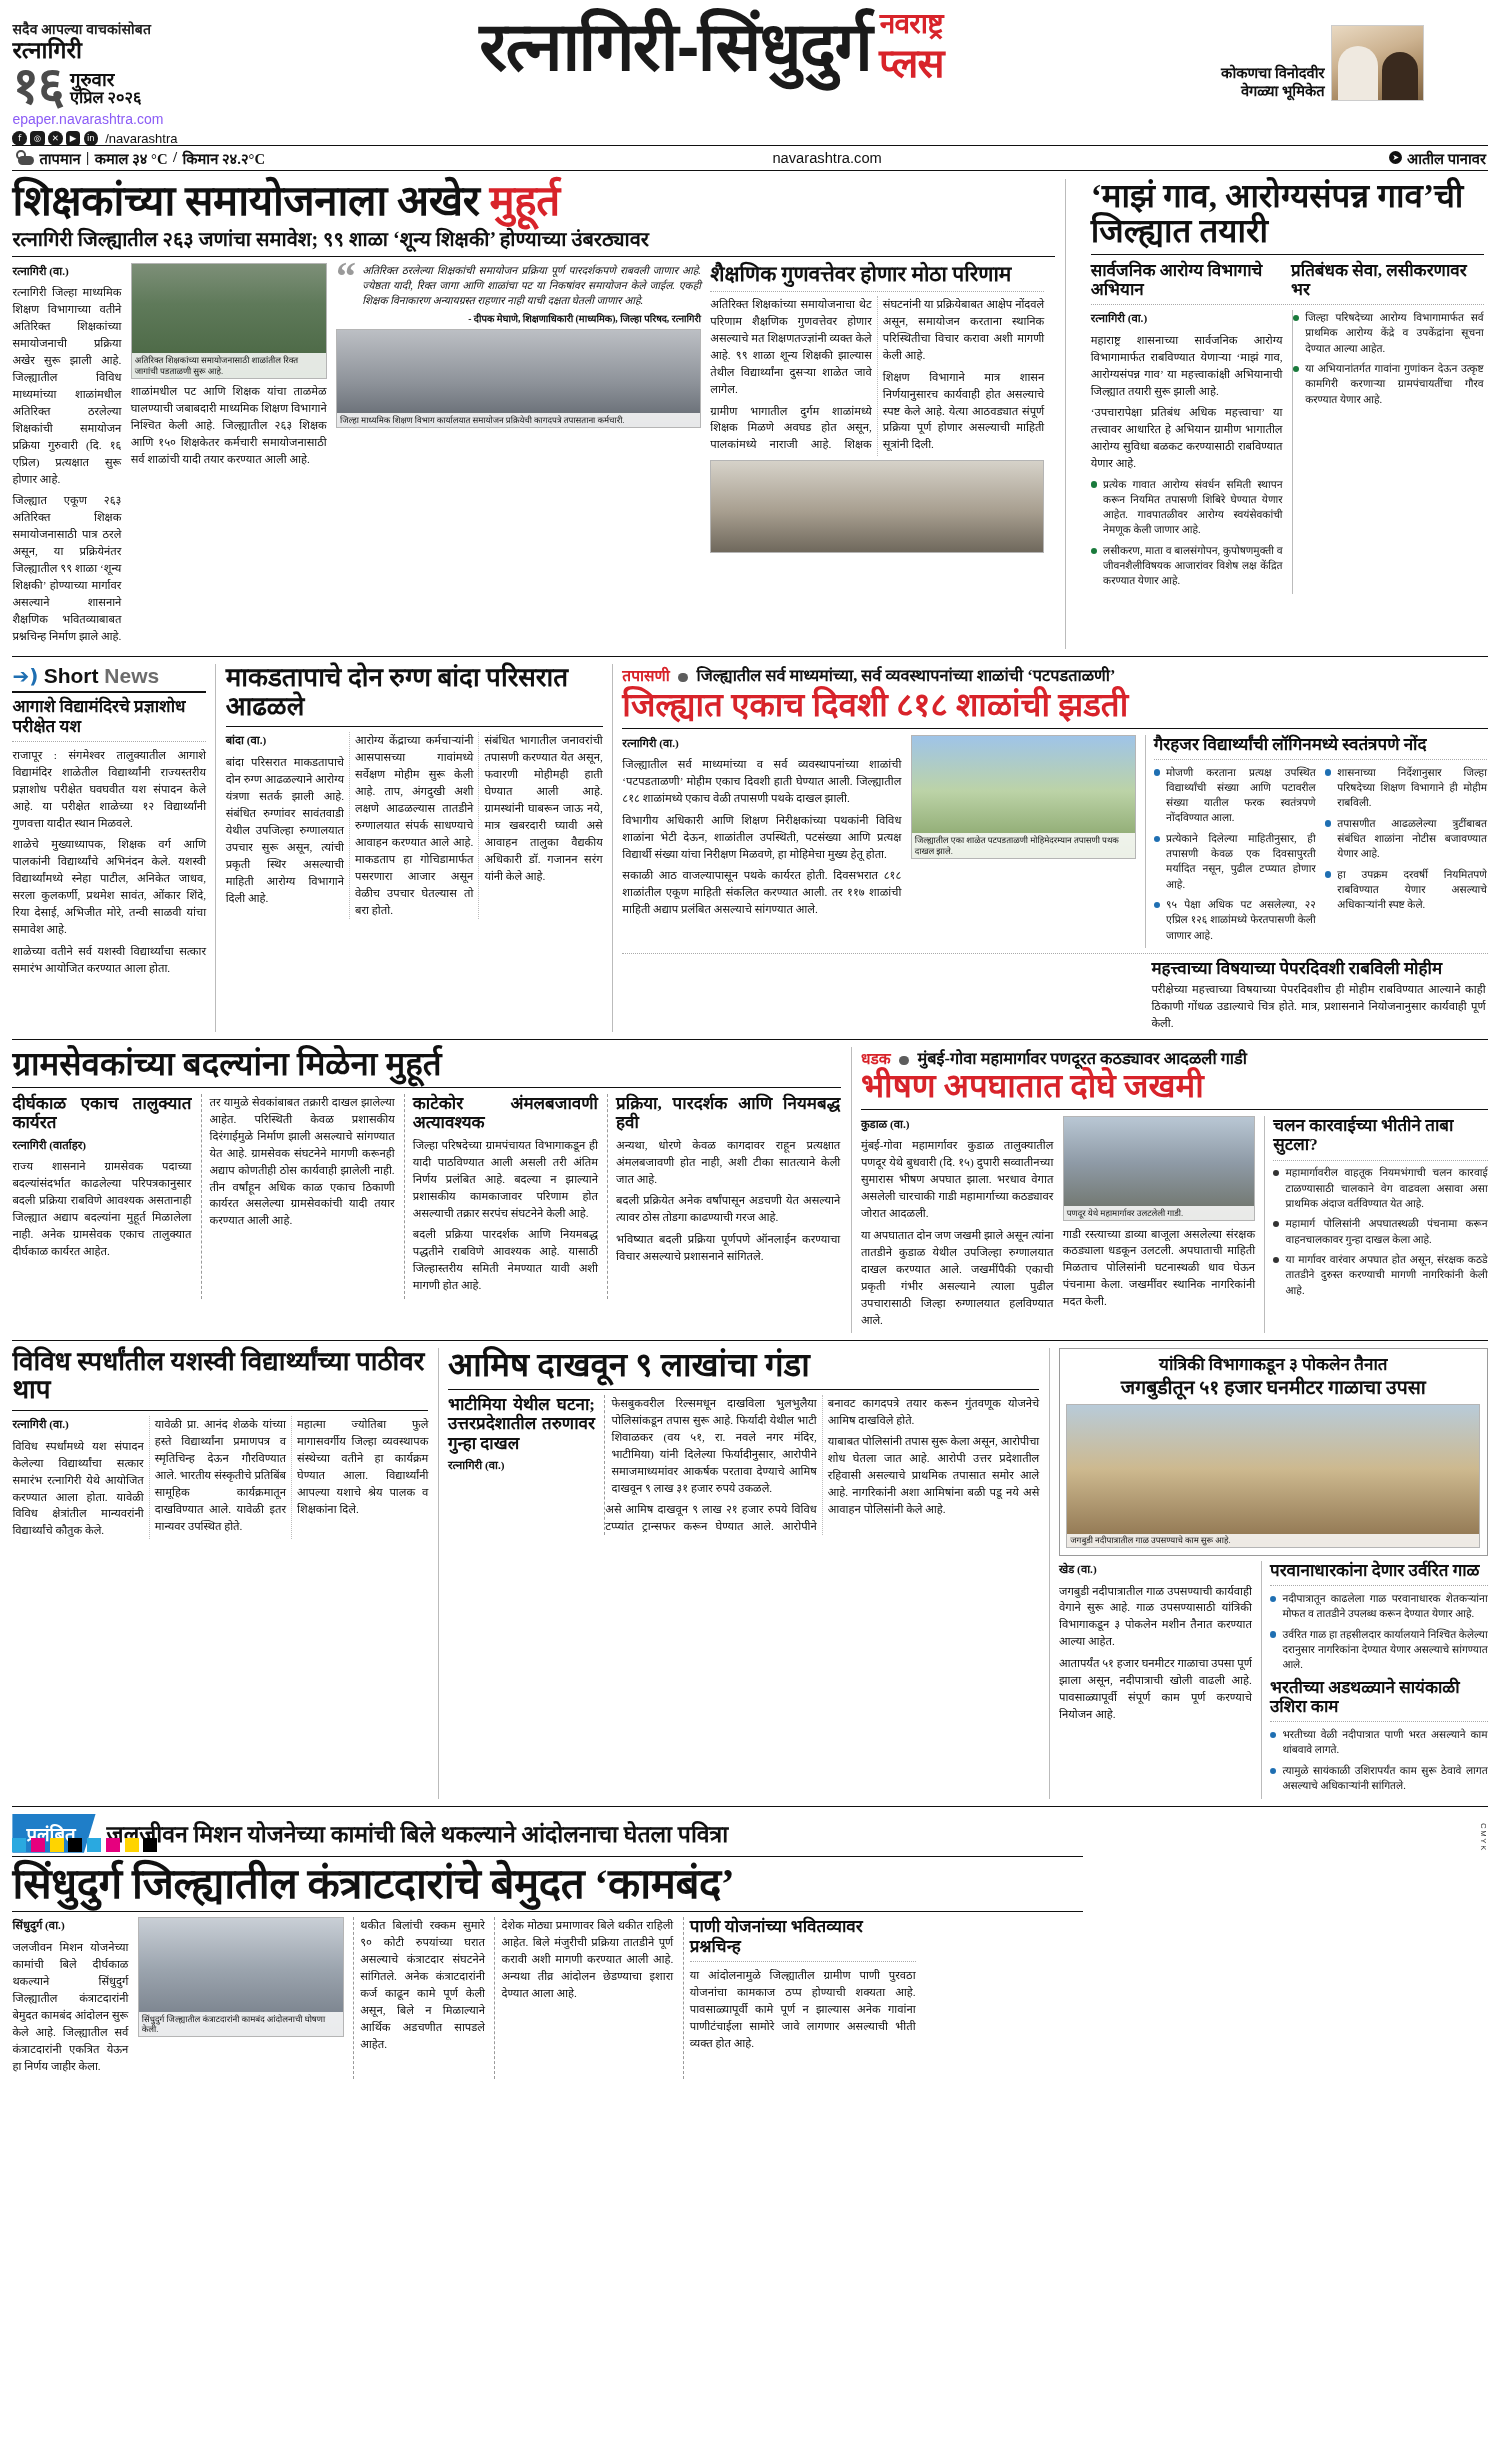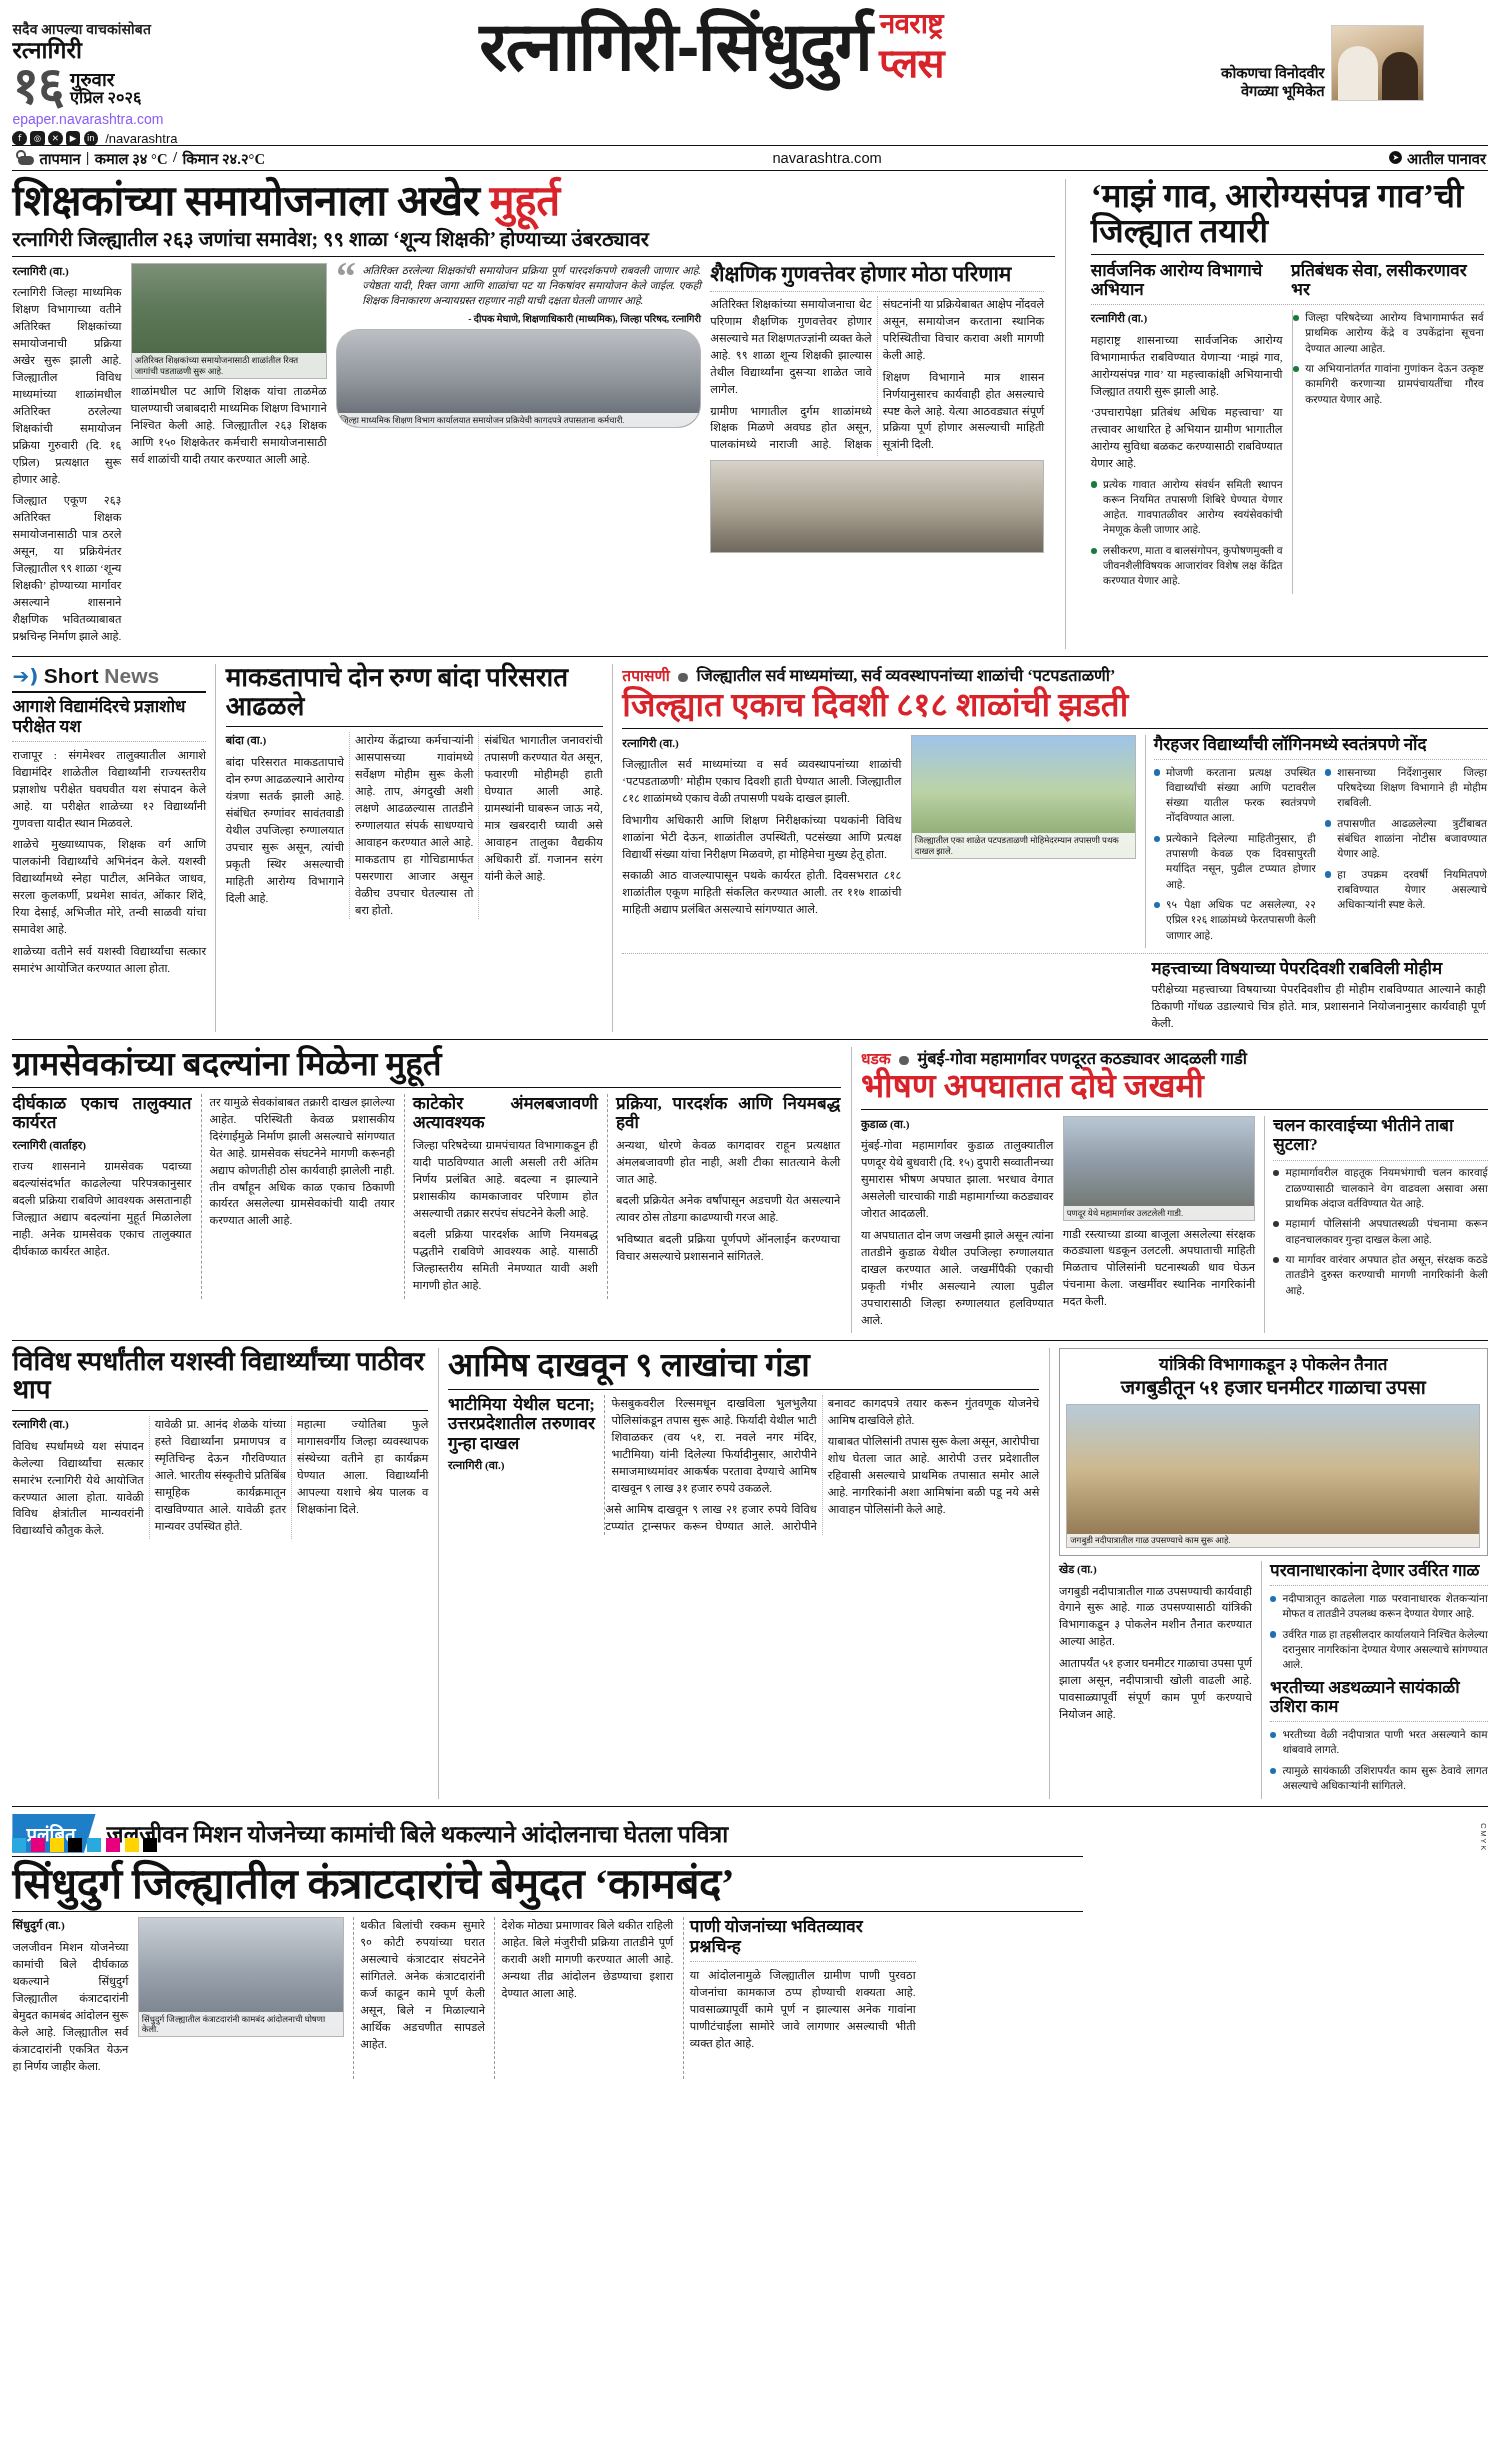--- a/index.html
+++ b/index.html
@@ -204,21 +204,21 @@
         </div>
 
         <div style="width:365px;">
           <div class="quote-box">
             <span class="q-mark">“</span>
             <div>
               <div class="q-txt">अतिरिक्त ठरलेल्या शिक्षकांची समायोजन प्रक्रिया पूर्ण पारदर्शकपणे राबवली जाणार आहे. ज्येष्ठता यादी, रिक्त जागा आणि शाळांचा पट या निकषांवर समायोजन केले जाईल. एकही शिक्षक विनाकारण अन्यायग्रस्त राहणार नाही याची दक्षता घेतली जाणार आहे.</div>
               <div class="q-by">- दीपक मेघाणे, शिक्षणाधिकारी (माध्यमिक), जिल्हा परिषद, रत्नागिरी</div>
             </div>
           </div>
-          <div class="photo ph-office" style="width:100%;height:99px;margin-top:4.7px;border-radius:23px;">
+          <div class="photo ph-office" style="width:100%;height:99px;margin-top:4.7px;">
             <div class="cap">जिल्हा माध्यमिक शिक्षण विभाग कार्यालयात समायोजन प्रक्रियेची कागदपत्रे तपासताना कर्मचारी.</div>
           </div>
         </div>
 
         <div style="width:334px;">
           <div class="hl-sm">शैक्षणिक गुणवत्तेवर होणार मोठा परिणाम</div>
           <div class="dot-sep"></div>
           <div class="cols2 body-txt">
             <p>अतिरिक्त शिक्षकांच्या समायोजनाचा थेट परिणाम शैक्षणिक गुणवत्तेवर होणार असल्याचे मत शिक्षणतज्ज्ञांनी व्यक्त केले आहे. ९९ शाळा शून्य शिक्षकी झाल्यास तेथील विद्यार्थ्यांना दुसऱ्या शाळेत जावे लागेल.</p>
             <p>ग्रामीण भागातील दुर्गम शाळांमध्ये शिक्षक मिळणे अवघड होत असून, पालकांमध्ये नाराजी आहे. शिक्षक संघटनांनी या प्रक्रियेबाबत आक्षेप नोंदवले असून, समायोजन करताना स्थानिक परिस्थितीचा विचार करावा अशी मागणी केली आहे.</p>

